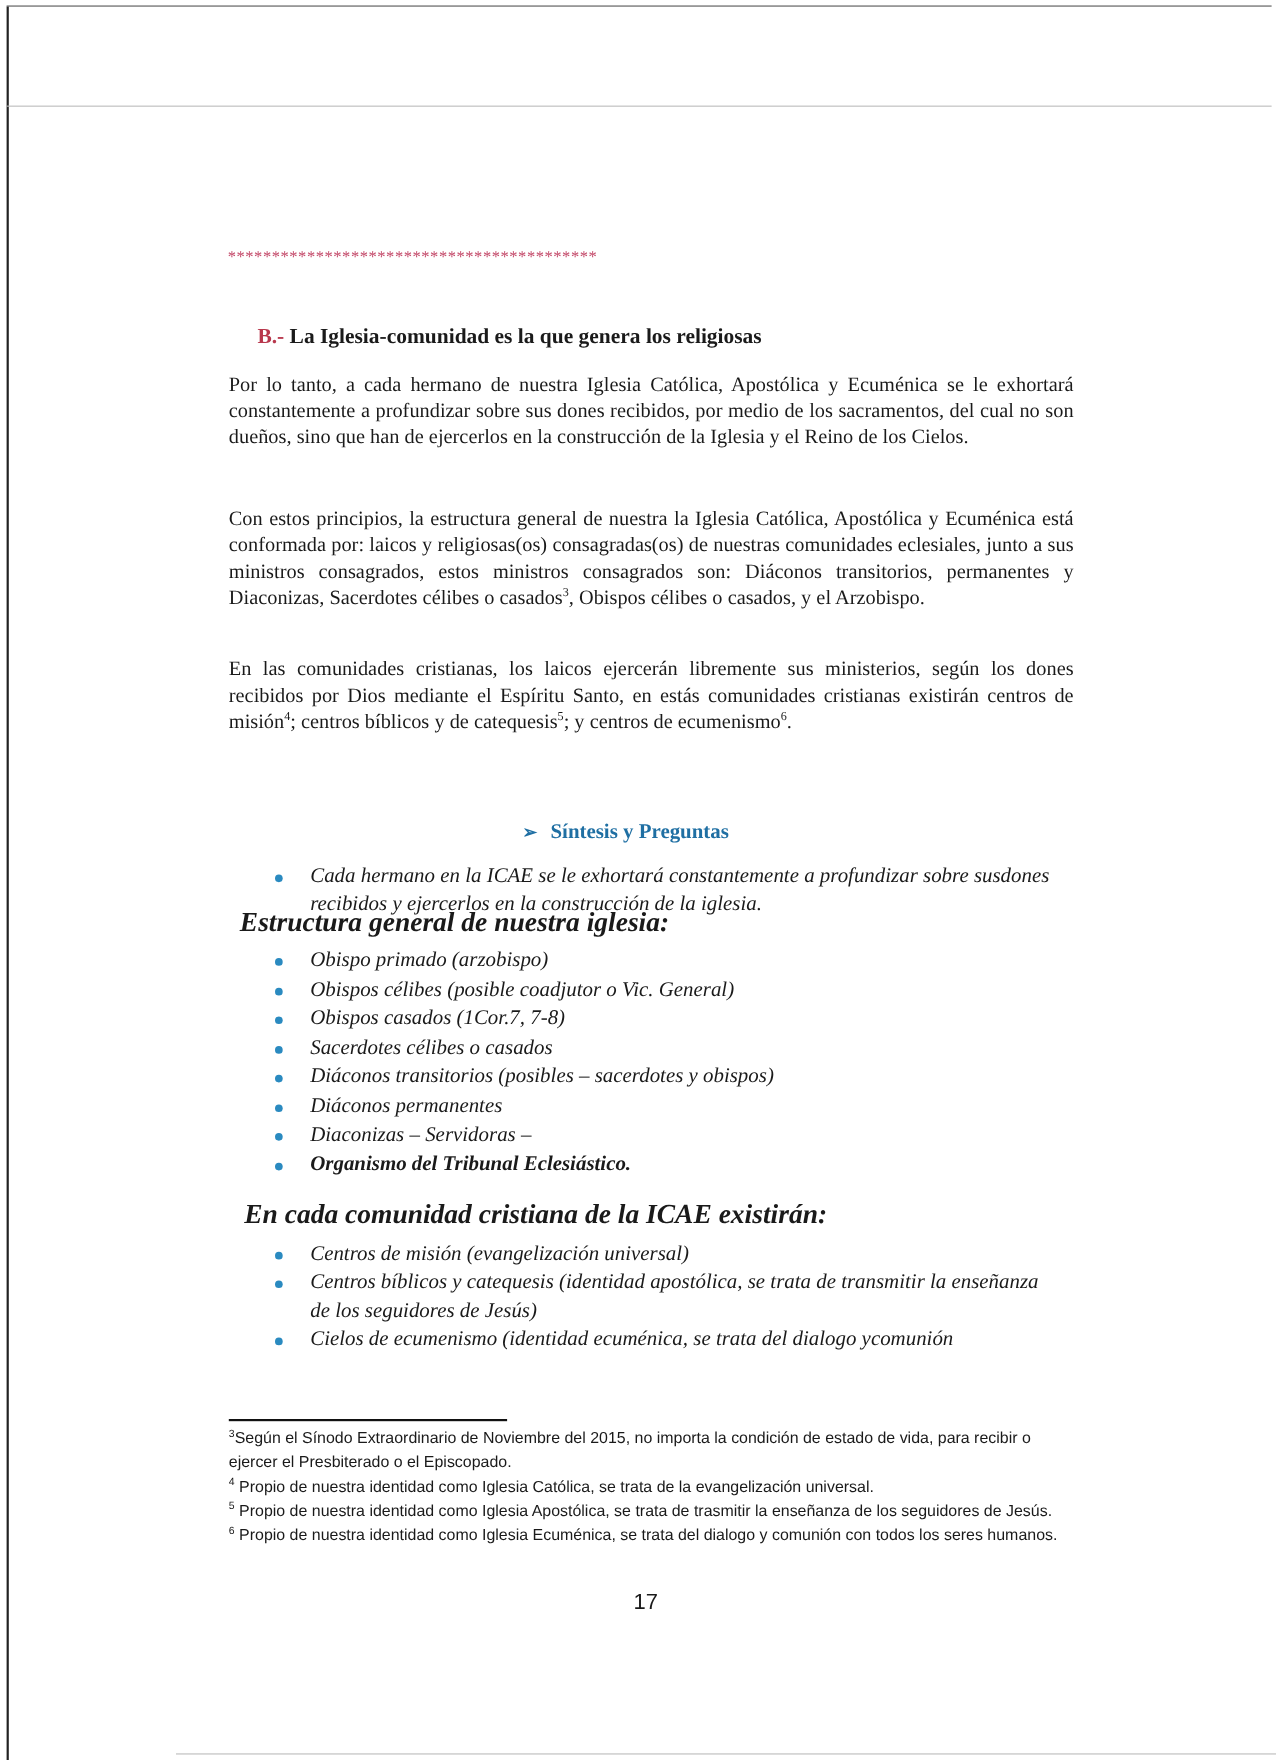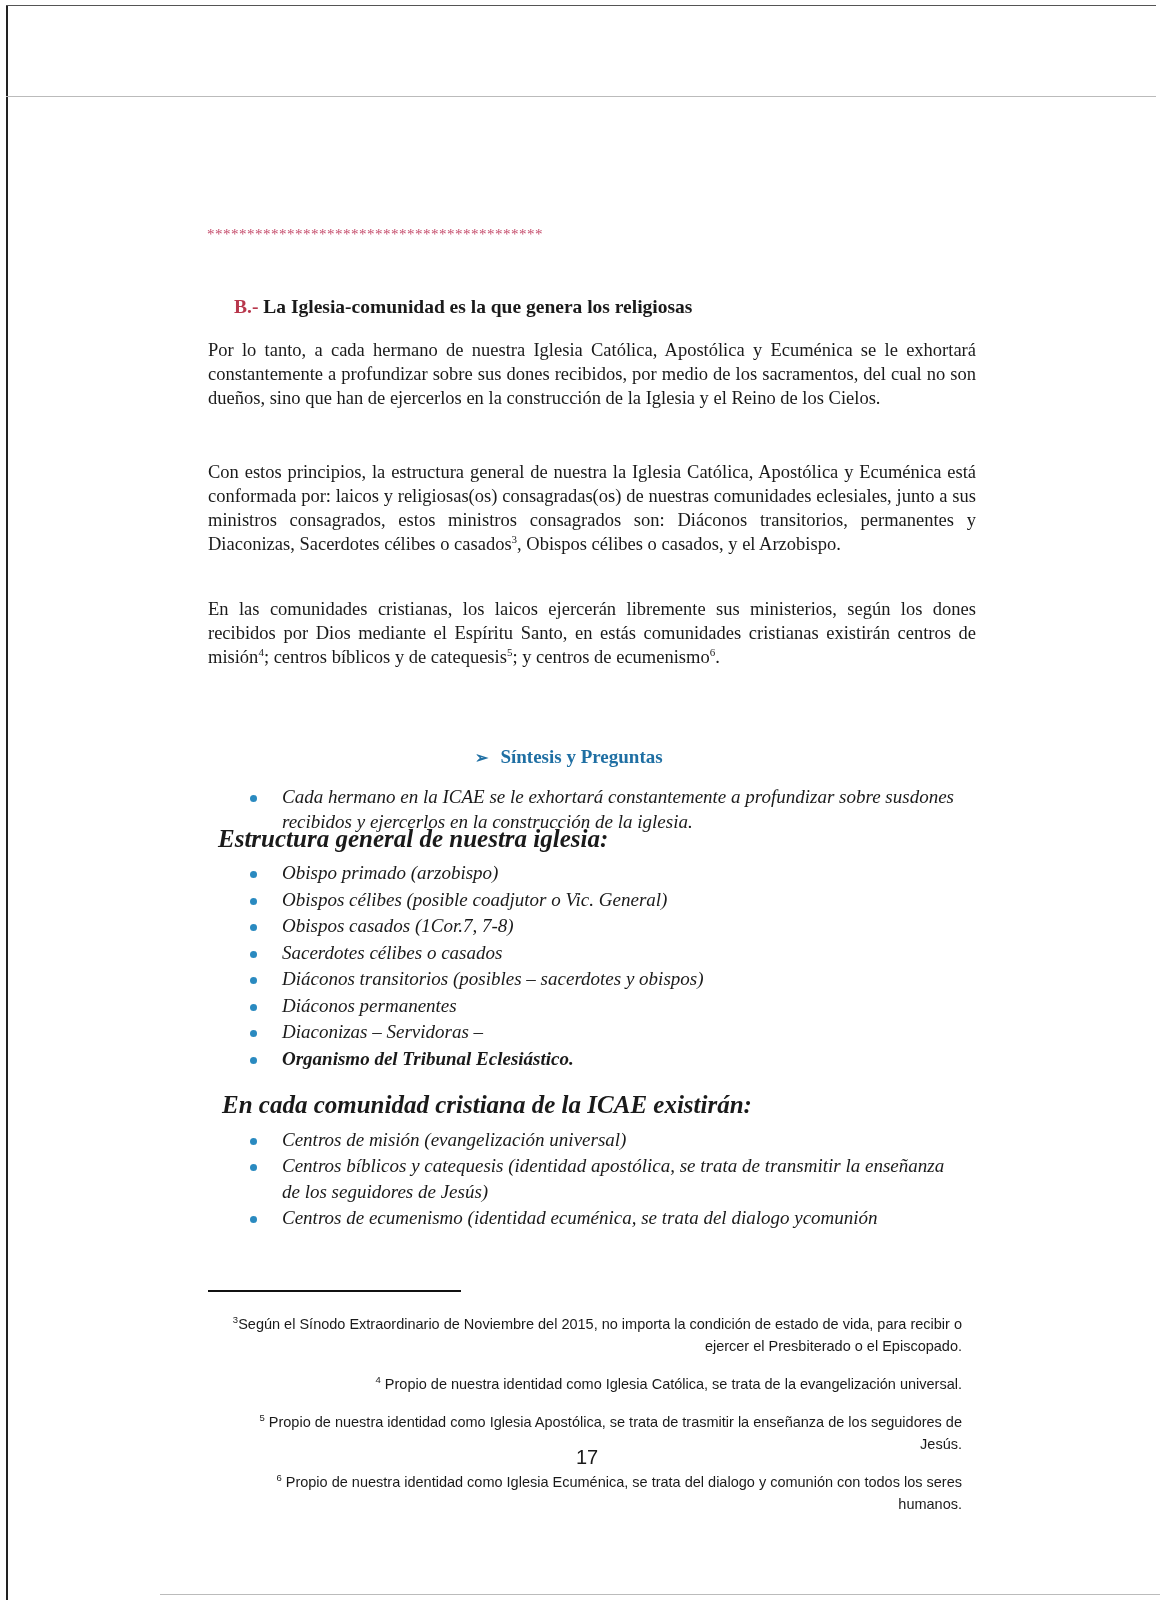--- a/index.html
+++ b/index.html
@@ -40,21 +40,21 @@
   .list1 { top: 860px; }
   .list1 li.strong { font-weight: bold; }
   .list2 { top: 1127px; width: 700px; }
   .list2 li { line-height: 26px; }
   .list2 li.gap { margin-bottom: 14px; }
   .list2 li .dot.black { background: #111; }
   .list2 li.clip { white-space: nowrap; }
 
   .fn-rule { position: absolute; left: 208px; top: 1290px; width: 253px; height: 1.5px; background: #111; }
   .footnotes { position: absolute; left: 208px; top: 1297px; width: 770px; font-family: "Liberation Sans", sans-serif; font-size: 14.5px; line-height: 22px; }
-  .footnotes p { margin: 16px; text-align: right; }
+  .footnotes p { margin: 0; }
   .footnotes sup { font-size: 9.5px; }
 
   .page-num { position: absolute; left: 576px; top: 1446px; font-family: Liberation Sans, sans-serif; font-size: 20px; }
 </style>
 </head>
 <body>
 
 <div class="scan-top"></div>
 <div class="scan-left"></div>
 <div class="scan-hr"></div>
@@ -96,21 +96,21 @@
   <li><span class="dot"></span><span>Diáconos permanentes</span></li>
   <li><span class="dot"></span><span>Diaconizas – Servidoras –</span></li>
   <li class="strong"><span class="dot"></span><span>Organismo del Tribunal Eclesiástico.</span></li>
 </ul>
 
 <div class="subhead sh2">En cada comunidad cristiana de la ICAE existirán:</div>
 
 <ul class="list list2">
   <li><span class="dot"></span><span>Centros de misión (evangelización universal)</span></li>
   <li><span class="dot"></span><span>Centros bíblicos y catequesis (identidad apostólica, se trata de transmitir la enseñanza de los seguidores de Jesús)</span></li>
-  <li class="clip"><span class="dot"></span><span>Centros de ecumenismo (identidad ecuménica, se trata del dialogo ycomunión</span></li>
+  <li class="clip"><span class="dot"></span><span>Cielos de ecumenismo (identidad ecuménica, se trata del dialogo ycomunión</span></li>
 </ul>
 
 <div class="fn-rule"></div>
 
 <div class="footnotes">
   <p><sup>3</sup><span>Según el Sínodo Extraordinario de Noviembre del 2015, no importa la condición de estado de vida, para recibir o ejercer el Presbiterado o el Episcopado.</span></p>
   <p><sup>4</sup><span> Propio de nuestra identidad como Iglesia Católica, se trata de la evangelización universal.</span></p>
   <p><sup>5</sup><span> Propio de nuestra identidad como Iglesia Apostólica, se trata de trasmitir la enseñanza de los seguidores de Jesús.</span></p>
   <p><sup>6</sup><span> Propio de nuestra identidad como Iglesia Ecuménica, se trata del dialogo y comunión con todos los seres humanos.</span></p>
 </div>

